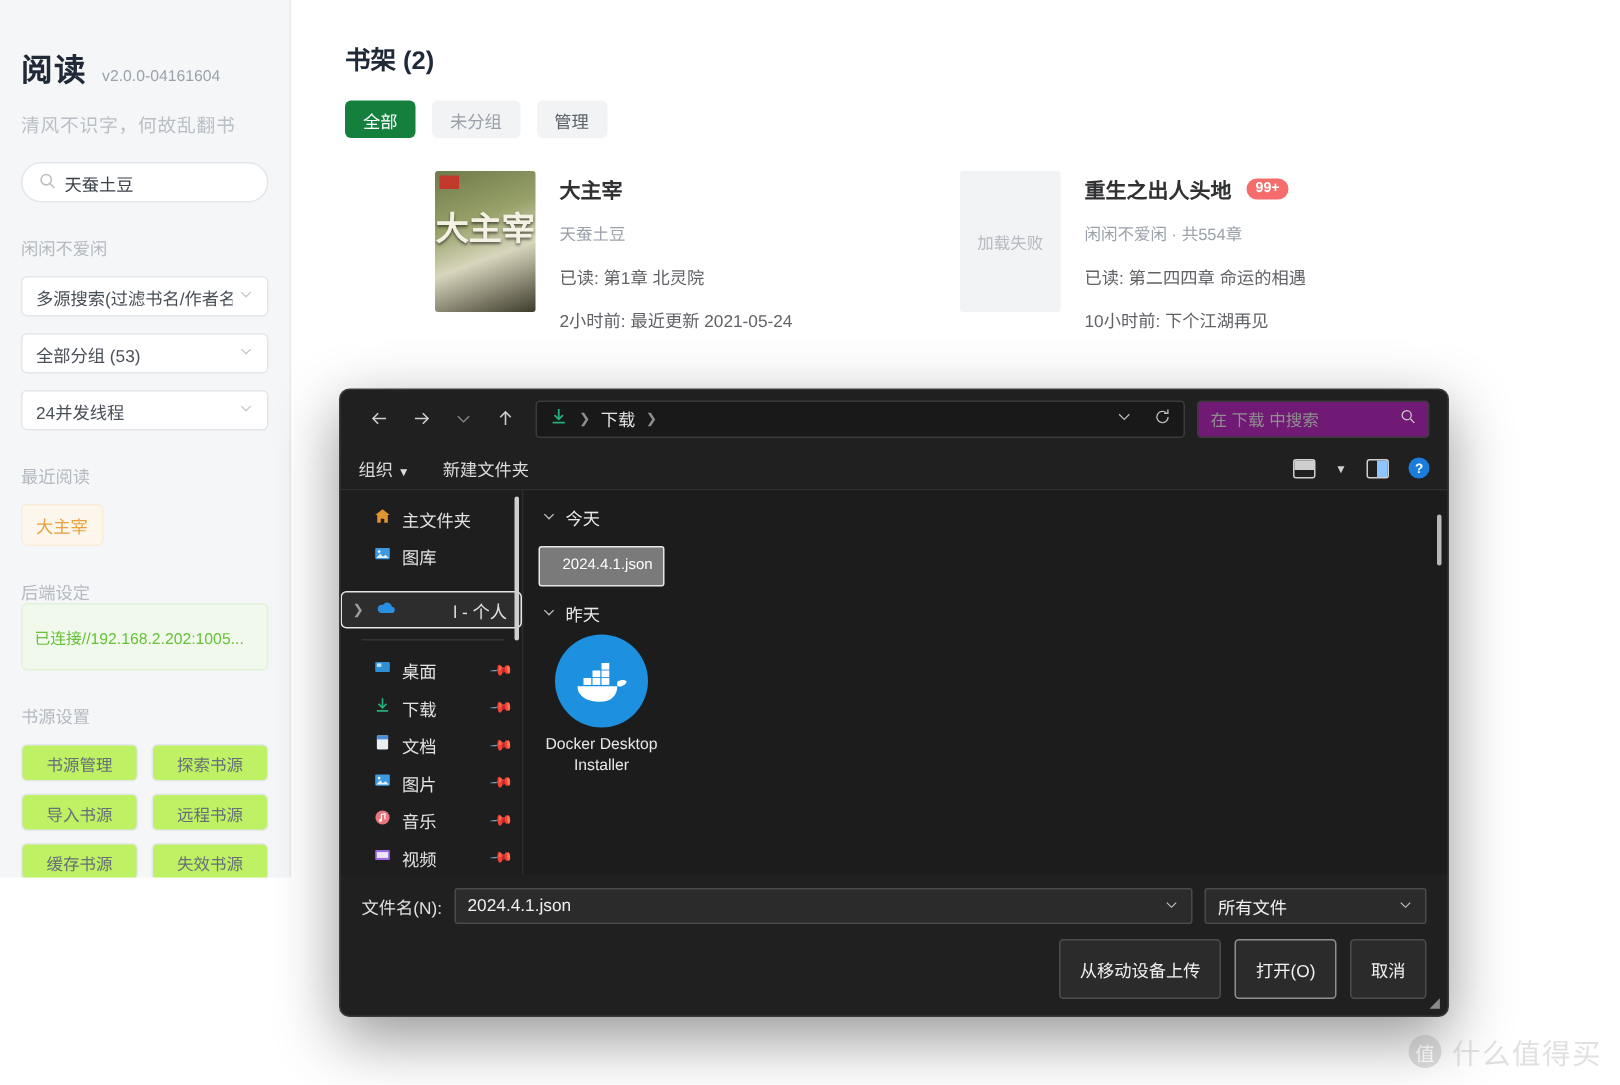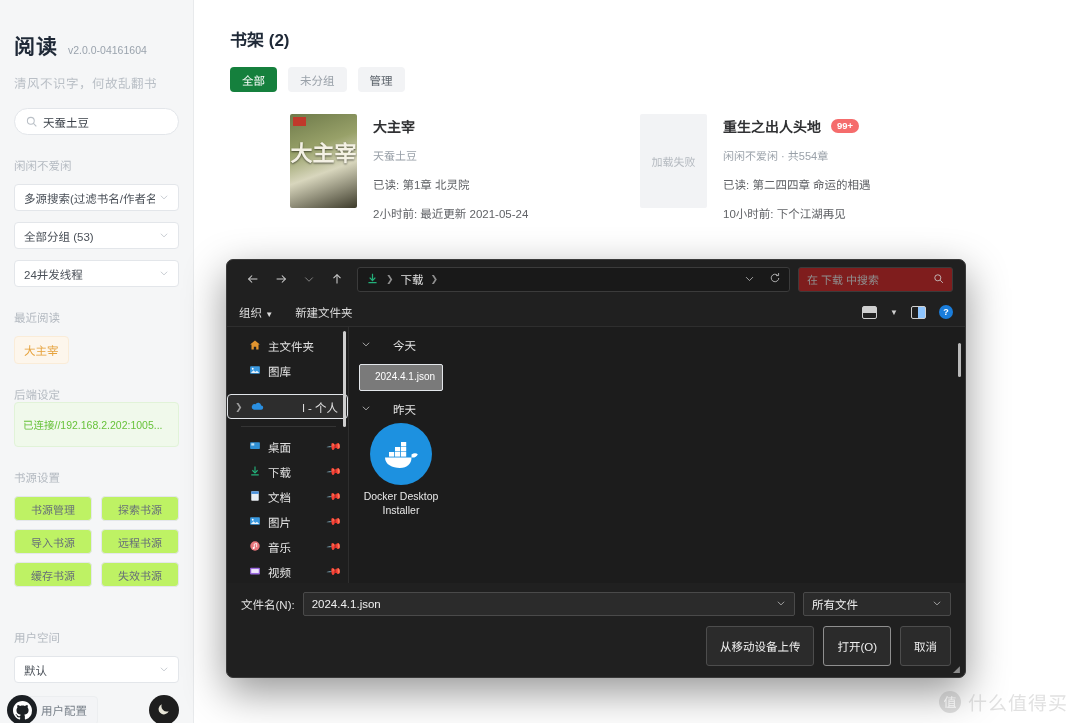--- a/index.html
+++ b/index.html
@@ -7,21 +7,21 @@
   body {
     width: 1080px; height: 723px;
     font-family: "Liberation Sans", "DejaVu Sans", sans-serif;
     background: #ffffff;
     overflow: hidden;
     position: relative;
   }
 
   
   #sidebar {
-    position:absolute; left:0; top:0; width:194px; height:723px;
+    position:absolute; left:0; top:0; width:194px; height:585px;
     background:#f5f6f7; border-right:1px solid #e8eaec;
     padding:0 14px; overflow:hidden;
   }
   .app-head { display:flex; align-items:baseline; gap:10px; padding-top:30px; }
   .app-title { font-size:21px; font-weight:700; color:#1f2937; letter-spacing:1px; }
   .app-version { font-size:10.5px; color:#9aa3ad; }
   .app-slogan { margin-top:13px; font-size:12.5px; color:#b9bfc6; letter-spacing:.5px; }
 
   .search-box {
     margin-top:16px; height:27px; background:#fff; border:1px solid #e3e6ea;
@@ -130,21 +130,21 @@
           color:#cfcfcf; font-size:13px; }
   .nbtn.dim { color:#8b8b8b; }
   .pathbar {
     flex:1; height:25px; margin-left:6px; background:#191919; border:1px solid #3b3b3b;
     border-radius:3px; display:flex; align-items:center; padding:0 8px; gap:7px; font-size:11.5px;
   }
   .pathbar .crumb { color:#e3e3e3; }
   .pathbar .sep { color:#8f8f8f; font-size:9px; }
   .pathbar .sp { margin-left:auto; display:flex; align-items:center; gap:14px; color:#bdbdbd; font-size:11px; }
   .searchbar {
-    width:155px; height:25px; margin-left:8px; background:#7f1d1d; border:1px solid #3b3b3b;
+    width:155px; height:25px; margin-left:8px; background:#701a75; border:1px solid #3b3b3b;
     border-radius:3px; display:flex; align-items:center; padding:0 8px; font-size:11px; color:#8f8f8f;
   }
   .searchbar .mg { margin-left:auto; color:#cfcfcf; }
 
   .cmdbar { height:28px; display:flex; align-items:center; padding:0 12px; gap:22px; font-size:11.5px; color:#dcdcdc; }
   .cmdbar .right { margin-left:auto; display:flex; align-items:center; gap:13px; }
   .vw { width:15px; height:13px; border:1.4px solid #cfcfcf; border-radius:2px;
         background:linear-gradient(#cfcfcf 0 55%, #202020 55% 100%); }
   .pv { width:15px; height:13px; border:1.4px solid #cfcfcf; border-radius:2px;
         background:linear-gradient(90deg,#202020 0 48%, #8ec5ff 48% 100%); }
@@ -157,21 +157,21 @@
     position:relative; overflow:hidden;
   }
   .nitem { height:25px; display:flex; align-items:center; gap:7px; padding-left:22px; font-size:11.5px; color:#e2e2e2; }
   .nitem.sel { background:#2d2d2d; }
   .nitem .exp { position:absolute; left:8px; color:#9d9d9d; font-size:9px; }
   .nitem .pin { margin-left:auto; margin-right:8px; color:#8a8a8a; font-size:10px; transform:rotate(40deg); }
   .nsep { height:1px; background:#343434; margin:7px 12px 7px 14px; }
   .nav-scroll { position:absolute; right:2px; top:4px; width:3px; height:96px; background:#cfcfcf; border-radius:2px; }
 
   .files { flex:1; background:#1c1c1c; position:relative; padding:8px 0 0 10px; overflow:hidden; }
-  .grp { display:flex; align-items:center; gap:22px; font-size:11.5px; color:#e6e6e6; margin:2px 0 4px 2px; }
+  .grp { display:flex; align-items:center; gap:6px; font-size:11.5px; color:#e6e6e6; margin:2px 0 4px 2px; }
   .grp .cv { color:#bdbdbd; font-size:9px; }
   .tile { width:84px; text-align:center; }
   .tile.sel { background:#7a7a7a; border-radius:2px; padding-bottom:3px; }
   .doc-ic { width:48px; height:60px; margin:6px auto 4px; background:#f6f6f6; position:relative;
             clip-path: polygon(0 0, 72% 0, 100% 22%, 100% 100%, 0 100%); }
   .tile .fn { font-size:10px; color:#fff; padding:0 2px; }
   .docker { width:62px; height:62px; margin:6px auto 4px; border-radius:50%; background:#1d91e0;
             position:relative; }
   .tile2 .fn2 { font-size:10.5px; color:#e8e8e8; line-height:1.38; }
   .files-scroll { position:absolute; right:4px; top:16px; width:3px; height:34px; background:#b9b9b9; border-radius:2px; }

